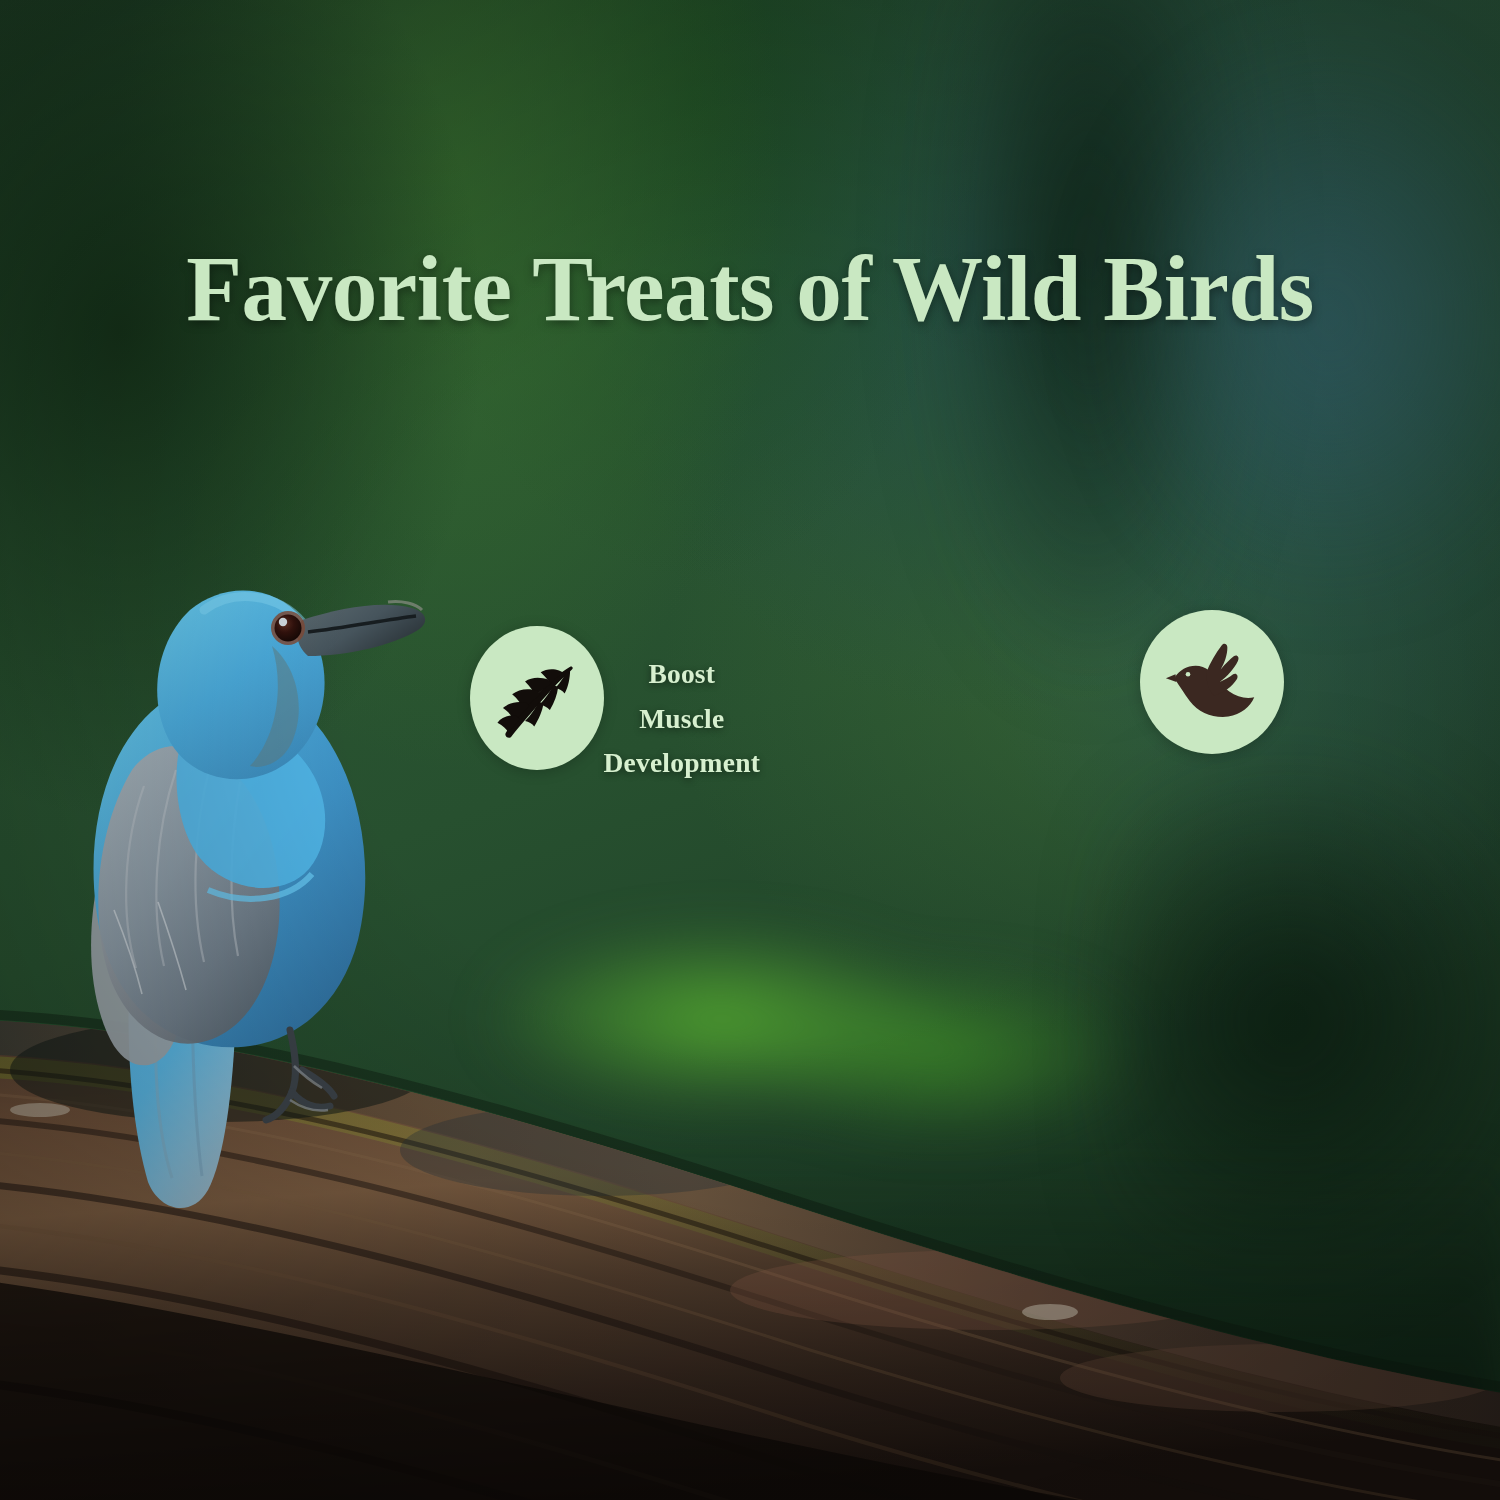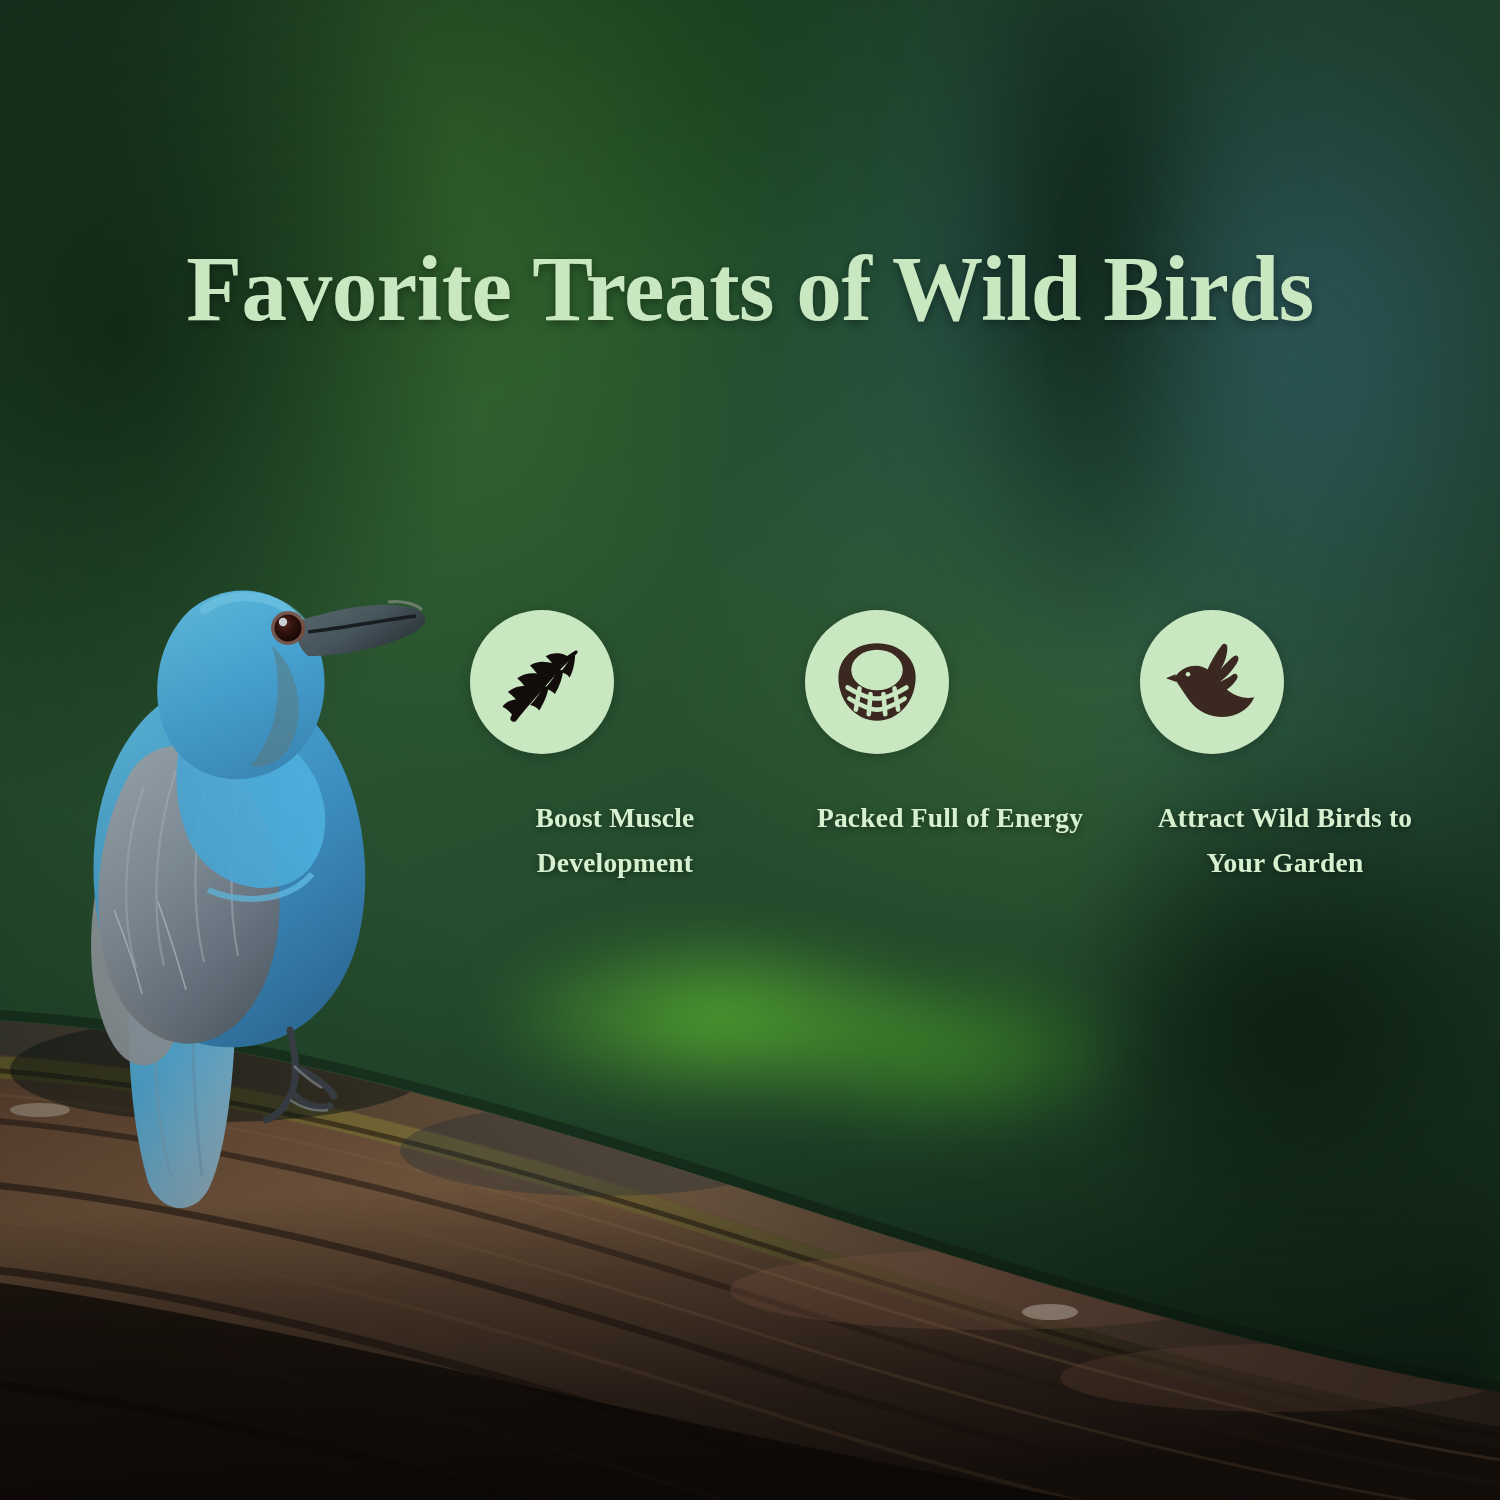--- a/index.html
+++ b/index.html
@@ -121,21 +121,22 @@
     position: absolute;
     left: 470px; top: 610px;
     width: 960px;
     display: flex;
     justify-content: space-between;
     align-items: flex-start;
   }
   .feature {
     width: 290px;
     display: flex;
-    flex-direction: column;
+    flex-direction: row;
+    align-items: center;
     font-family: Liberation Serif, serif;
   }
   .icon-circle {
     width: 144px;
     height: 144px;
     border-radius: 50%;
     background: #c9e8c2;
     display: flex;
     align-items: center;
     justify-content: center;
@@ -358,43 +359,20 @@
             <path d="M52,54 C48,62 43,69 37,75 C41,76 45,78 47,81 C52,73 56,64 57,56 Z"></path>
           </g>
         </svg>
       </div>
       <div class="feature-label">
         <span>Boost Muscle</span>
         <span>Development</span>
       </div>
     </div>
 
-    <div class="feature">
-      <div class="icon-circle">
-        <svg width="92" height="92" viewBox="0 0 100 100">
-
-          <path d="M50,8 C74,8 92,24 92,45 C92,70 74,92 50,92 C26,92 8,70 8,45
-                   C8,24 26,8 50,8 Z" fill="#3b2821"></path>
-
-          <ellipse cx="50" cy="37" rx="28" ry="22" fill="#c9e8c2"></ellipse>
-
-          <g stroke="#c9e8c2" stroke-width="5" fill="none" stroke-linecap="round">
-            <path d="M18,56 C30,64 44,68 50,68 C56,68 70,64 82,56"></path>
-            <path d="M20,68 C32,76 44,80 50,80 C56,80 68,76 80,68"></path>
-            <path d="M31,57 L27,80"></path>
-            <path d="M43,63 L41,85"></path>
-            <path d="M57,63 L59,85"></path>
-            <path d="M69,57 L73,80"></path>
-          </g>
-        </svg>
-      </div>
-      <div class="feature-label">
-        <span>Packed Full of Energy</span>
-      </div>
-    </div>
 
     <div class="feature">
       <div class="icon-circle">
         <svg width="96" height="96" viewBox="0 0 100 100">
           <g fill="#3b2821">
 
             <path d="M12,44 C16,38 24,33 33,33 C38,33 43,35 47,38
                      C54,44 60,54 68,60 C76,66 86,68 94,66
                      C90,76 80,84 67,86 C52,88 36,82 27,70
                      C21,62 16,54 12,48 Z"></path>
@@ -403,20 +381,16 @@
 
             <path d="M44,40 C48,30 54,20 60,12 C62,9 66,10 66,14
                      C66,22 63,30 59,37 C64,31 69,26 73,23 C76,21 79,24 77,28
                      C73,36 66,44 58,50 C63,48 68,45 72,42 C75,40 78,43 76,47
                      C71,55 62,62 52,64 C46,58 44,49 44,40 Z"></path>
           </g>
 
           <circle cx="25" cy="42" r="2.4" fill="#c9e8c2"></circle>
         </svg>
       </div>
-      <div class="feature-label">
-        <span>Attract Wild Birds to</span>
-        <span>Your Garden</span>
-      </div>
     </div>
 
   </div>
 </div>
 
 </body></html>

